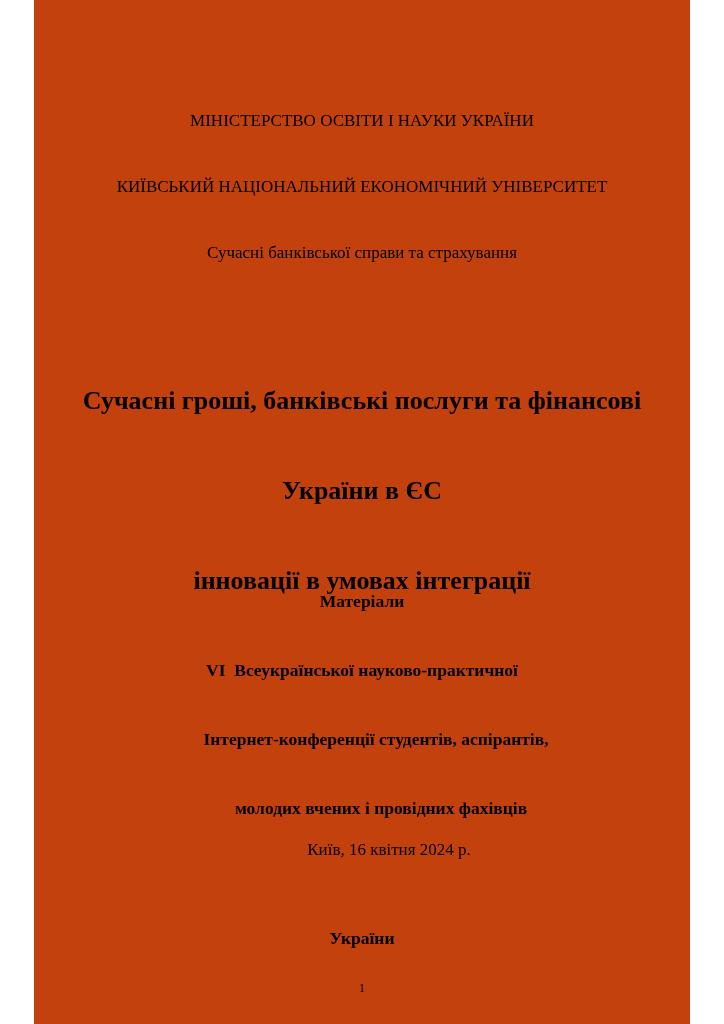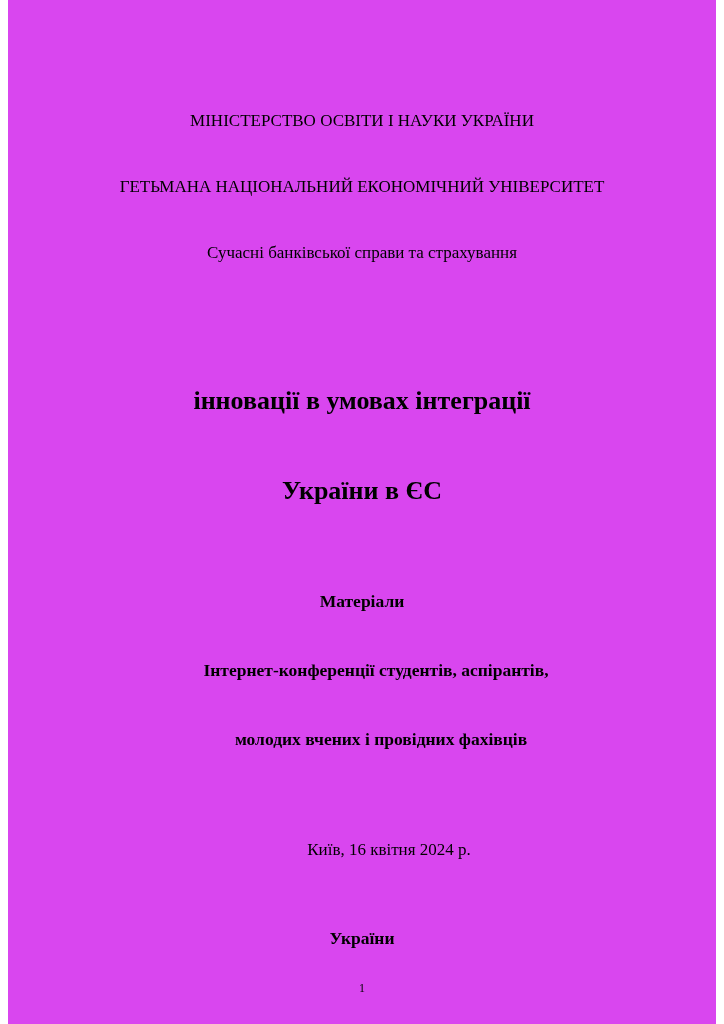--- a/index.html
+++ b/index.html
@@ -3,24 +3,24 @@
 <meta charset="utf-8">
 <title>Document Page</title>
 <style>
   html, body {
     margin: 0;
     padding: 0;
     background: #ffffff;
   }
   .page {
     position: relative;
-    width: 708px;
+    width: 656px;
     height: 1024px;
     margin: 0 auto;
-    background: #d946ef;
+    background: #c2410c;
     color: #000000;
     font-family: "Liberation Serif", "DejaVu Serif", serif;
     overflow: hidden;
   }
   .block {
     position: absolute;
     left: 0;
     width: 100%;
     text-align: center;
     white-space: pre-wrap;
@@ -66,31 +66,33 @@
   }
   .line { display: block; }
 </style>
 </head>
 <body>
 
 <div class="page">
 
   <div class="block header-block">
     <span class="line">МІНІСТЕРСТВО ОСВІТИ І НАУКИ УКРАЇНИ</span>
-    <span class="line">ГЕТЬМАНА НАЦІОНАЛЬНИЙ ЕКОНОМІЧНИЙ УНІВЕРСИТЕТ</span>
+    <span class="line">КИЇВСЬКИЙ НАЦІОНАЛЬНИЙ ЕКОНОМІЧНИЙ УНІВЕРСИТЕТ</span>
     <span class="line">Сучасні банківської справи та страхування</span>
   </div>
 
   <div class="block title-block">
+    <span class="line">Сучасні гроші, банківські послуги та фінансові</span>
+    <span class="line">України в ЄС</span>
     <span class="line">інновації в умовах інтеграції</span>
-    <span class="line">України в ЄС</span>
   </div>
 
   <div class="block conf-block">
     <span class="line">Матеріали</span>
+    <span class="line">VI&nbsp; Всеукраїнської науково-практичної</span>
     <span class="line conf-line-shift-sm">Інтернет-конференції студентів, аспірантів,</span>
     <span class="line conf-line-shift-lg">молодих вчених і провідних фахівців</span>
   </div>
 
   <div class="block date-block">
     <span class="line">Київ, 16 квітня 2024 р.</span>
   </div>
 
   <div class="block publisher-block">
     <span class="line">України</span>

